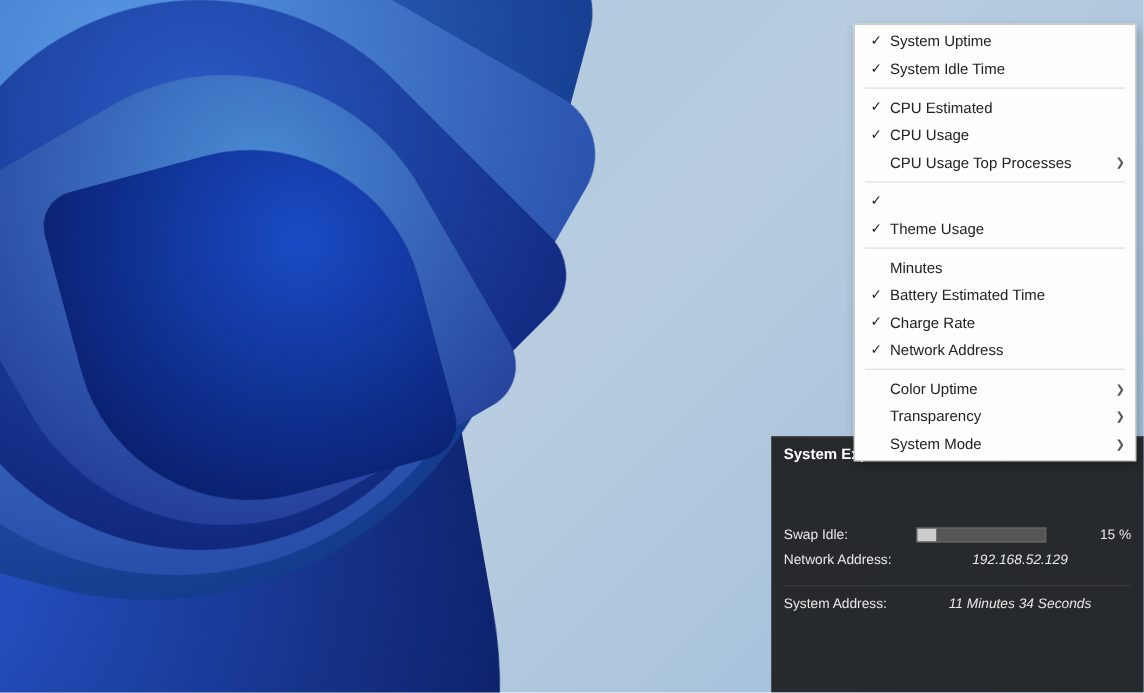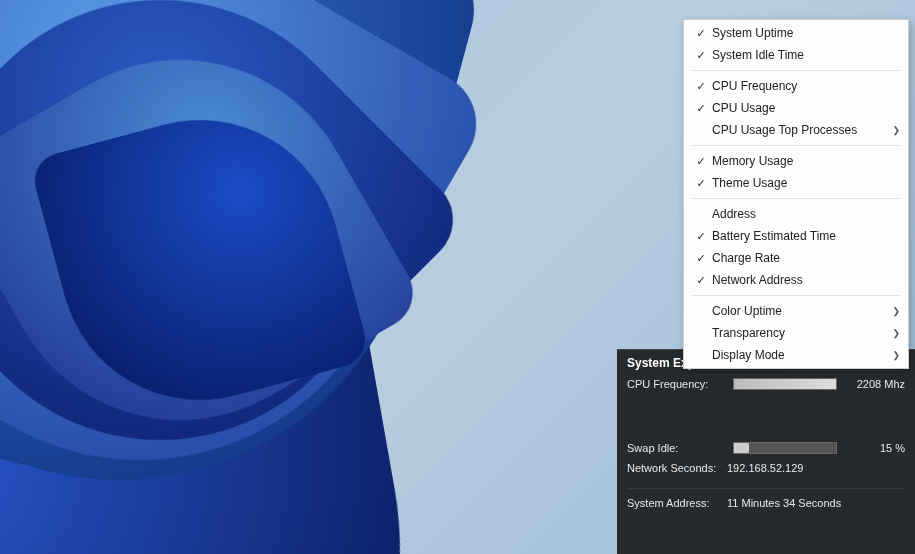--- a/index.html
+++ b/index.html
@@ -72,22 +72,23 @@
       left: 0; top: 0; bottom: 0;
       background: #ccc;
     }
     .widget-value {
       flex: 0 0 62px;
       text-align: right;
       white-space: nowrap;
     }
     .widget-value-wide {
       flex: 1;
-      text-align: left;
+      text-align: center;
       white-space: nowrap;
+      font-style: italic;
     }
     .cpu-bar {
       background: #2a3a2a;
       border: 1px solid #5a7a3a;
       position: relative;
     }
     .cpu-bar::before {
       content: "";
       position: absolute;
       inset: 0;
@@ -154,42 +155,35 @@
   <div class="petal p1"></div>
   <div class="petal p2"></div>
   <div class="petal p3"></div>
   <div class="petal p4"></div>
   <div class="petal p5"></div>
 </div>
 
 <div class="widget">
   <div class="widget-title">System Exp</div>
 
-  <div class="widget-row">
-    <span class="widget-label">CPU Frequency:</span>
-    <div class="widget-bar">
-        <div class="widget-bar-fill freq-bar-fill"></div>
-      </div>
-    <span class="widget-value">2208 Mhz</span>
-  </div>
 
 
   <div class="widget-gap"></div>
 
 
   <div class="widget-row">
     <span class="widget-label">Swap Idle:</span>
     <div class="widget-bar">
         <div class="widget-bar-fill" style="width:15%"></div>
       </div>
     <span class="widget-value">15 %</span>
   </div>
 
   <div class="widget-row">
-    <span class="widget-label">Network Seconds:</span>
+    <span class="widget-label">Network Address:</span>
     <span class="widget-value-wide">192.168.52.129</span>
   </div>
 
   <hr>
 
   <div class="widget-row">
     <span class="widget-label">System Address:</span>
     <span class="widget-value-wide">11 Minutes 34 Seconds</span>
   </div>
 </div>
@@ -201,48 +195,47 @@
       <span class="menu-arrow"></span>
     </div>
     <div class="menu-item">
       <span class="menu-check">✓</span>
       <span class="menu-label">System Idle Time</span>
       <span class="menu-arrow"></span>
     </div>
     <div class="menu-sep"></div>
     <div class="menu-item">
       <span class="menu-check">✓</span>
-      <span class="menu-label">CPU Frequency</span>
+      <span class="menu-label">CPU Estimated</span>
       <span class="menu-arrow"></span>
     </div>
     <div class="menu-item">
       <span class="menu-check">✓</span>
       <span class="menu-label">CPU Usage</span>
       <span class="menu-arrow"></span>
     </div>
     <div class="menu-item">
       <span class="menu-check"></span>
       <span class="menu-label">CPU Usage Top Processes</span>
       <span class="menu-arrow">❯</span>
     </div>
     <div class="menu-sep"></div>
     <div class="menu-item">
       <span class="menu-check">✓</span>
-      <span class="menu-label">Memory Usage</span>
       <span class="menu-arrow"></span>
     </div>
     <div class="menu-item">
       <span class="menu-check">✓</span>
       <span class="menu-label">Theme Usage</span>
       <span class="menu-arrow"></span>
     </div>
     <div class="menu-sep"></div>
     <div class="menu-item">
       <span class="menu-check"></span>
-      <span class="menu-label">Address</span>
+      <span class="menu-label">Minutes</span>
       <span class="menu-arrow"></span>
     </div>
     <div class="menu-item">
       <span class="menu-check">✓</span>
       <span class="menu-label">Battery Estimated Time</span>
       <span class="menu-arrow"></span>
     </div>
     <div class="menu-item">
       <span class="menu-check">✓</span>
       <span class="menu-label">Charge Rate</span>
@@ -259,16 +252,16 @@
       <span class="menu-label">Color Uptime</span>
       <span class="menu-arrow">❯</span>
     </div>
     <div class="menu-item">
       <span class="menu-check"></span>
       <span class="menu-label">Transparency</span>
       <span class="menu-arrow">❯</span>
     </div>
     <div class="menu-item">
       <span class="menu-check"></span>
-      <span class="menu-label">Display Mode</span>
+      <span class="menu-label">System Mode</span>
       <span class="menu-arrow">❯</span>
     </div>
   </div>
 
 </body></html>

